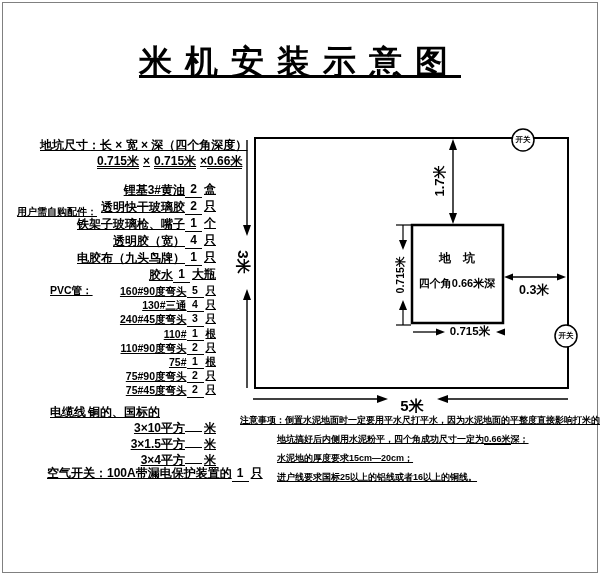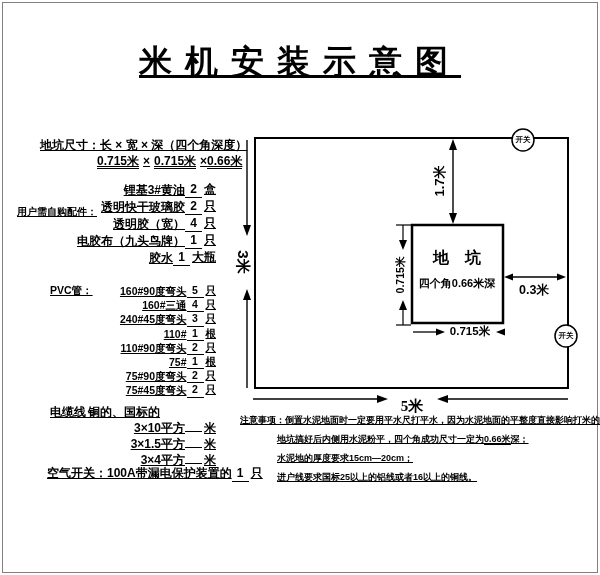--- a/index.html
+++ b/index.html
@@ -44,41 +44,45 @@
 <div class="abs lst" style="left:88px;top:181px;width:128px;">
   <div class="row">
       <span>锂基3#黄油</span>
       <span><span class="qn">2</span><span class="qu">盒</span></span>
     </div>
   <div class="row">
       <span>透明快干玻璃胶</span>
       <span><span class="qn">2</span><span class="qu">只</span></span>
     </div>
   <div class="row">
+      <span>铁架子玻璃枪、嘴子</span>
+      <span><span class="qn">1</span><span class="qu">个</span></span>
+    </div>
+  <div class="row">
       <span>透明胶（宽）</span>
       <span><span class="qn">4</span><span class="qu">只</span></span>
     </div>
   <div class="row">
       <span>电胶布（九头鸟牌）</span>
       <span><span class="qn">1</span><span class="qu">只</span></span>
     </div>
   <div class="row">
       <span>胶水</span>
       <span><span class="qn">1</span><span class="qu">大瓶</span></span>
     </div>
 </div>
 
 <div class="abs pvc-lst" style="left:50px;top:284px;">PVC管：</div>
 <div class="abs pvc-lst" style="left:88px;top:284px;width:128px;">
   <div class="row">
       <span>160#90度弯头</span>
       <span><span class="qn">5</span><span class="qu">只</span></span>
     </div>
   <div class="row">
-      <span>160#三通</span>
+      <span>130#三通</span>
       <span><span class="qn">4</span><span class="qu">只</span></span>
     </div>
   <div class="row">
       <span>240#45度弯头</span>
       <span><span class="qn">3</span><span class="qu">只</span></span>
     </div>
   <div class="row">
       <span>110#</span>
       <span><span class="qn">1</span><span class="qu">根</span></span>
     </div>
@@ -170,26 +174,26 @@
 
   <circle cx="523" cy="140" r="11" fill="#fff" stroke="#000" stroke-width="1.5"></circle>
   <circle cx="566" cy="336" r="11" fill="#fff" stroke="#000" stroke-width="1.5"></circle>
 </svg>
 
 <div class="ctr" style="left:523px;top:140px;font-size:7.5px;">开关</div>
 <div class="ctr" style="left:566px;top:336px;font-size:7.5px;">开关</div>
 
 <div class="ctr rot-ccw" style="left:440px;top:181px;font-size:13px;">1.7米</div>
 <div class="ctr rot-cw" style="left:242px;top:262px;font-size:15px;">3米</div>
-<div class="ctr" style="left:412px;top:406px;font-size:15px;font-family:Liberation Serif, serif;">5米</div>
+<div class="ctr" style="left:412px;top:406px;font-size:15px;">5米</div>
 <div class="ctr rot-ccw" style="left:401px;top:275px;font-size:10.5px;">0.715米</div>
 <div class="ctr dimtext" style="left:470px;top:331px;">0.715米</div>
 <div class="ctr" style="left:534px;top:290px;font-size:12.5px;text-align:right;">0.3米</div>
 
-<div class="ctr" style="left:457px;top:258px;font-size:16px;">地　坑</div>
+<div class="ctr" style="left:457px;top:258px;font-size:12px;">地　坑</div>
 <div class="ctr" style="left:457px;top:283px;font-size:11px;">四个角0.66米深</div>
 
 <div class="abs notes" style="left:240px;top:414px;">
   <span>注意事项：</span><span>倒置水泥地面时一定要用平水尺打平水，因为水泥地面的平整度直接影响打米的效果；</span>
 </div>
 <div class="abs notes" style="left:277px;top:433px;">
   <span>地坑搞好后内侧用水泥粉平，四个角成功尺寸一定为</span><span class="u">0.66米</span><span>深；</span>
 </div>
 <div class="abs notes" style="left:277px;top:452px;">水泥地的厚度要求15cm—20cm；</div>
 <div class="abs notes" style="left:277px;top:471px;text-align:center;">进户线要求国标25以上的铝线或者16以上的铜线。</div>

